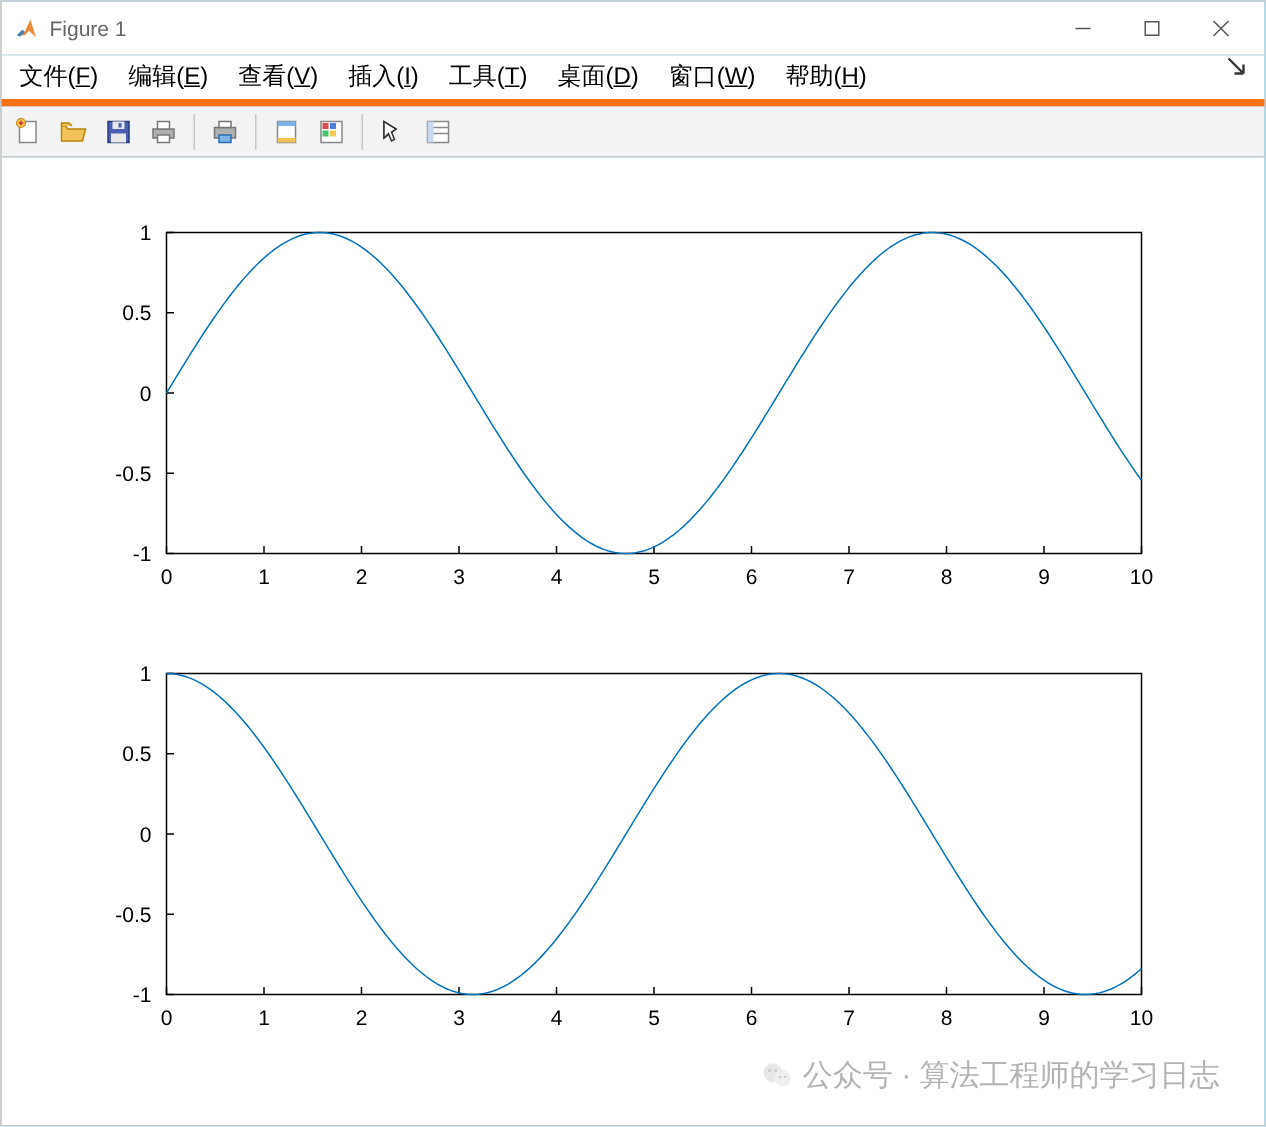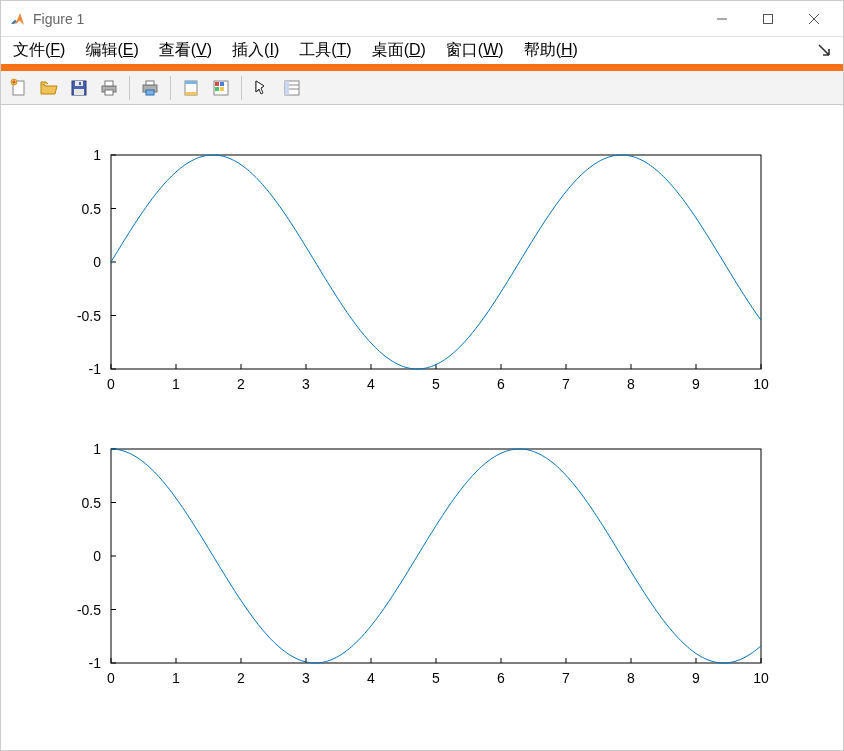--- a/index.html
+++ b/index.html
@@ -45,23 +45,23 @@
     display: flex;
     align-items: center;
     justify-content: center;
     color: #555;
     cursor: pointer;
   }
   .titlebar .winbtn svg { width: 12px; height: 12px; }
   .menubar {
     height: 34px;
     background: #fff;
-    border-bottom: 7px solid #f97316;
-    display: flex;
-    align-items: center;
+    border-bottom: 5px solid #f97316;
+    display: flex;
+    align-items: flex-start;
     padding: 0 10px 0 2px;
     font-size: 16px;
     color: #000;
   }
   .menubar .menuitem {
     padding: 4px 10px;
     cursor: pointer;
   }
   .menubar .menuitem u { text-decoration: underline; }
   .menubar .spacer { flex: 1; }
@@ -306,15 +306,28 @@
         <line x1="110" y1="504.5" x2="115" y2="504.5" class="tick-line"></line>
         <text x="100" y="509.5" text-anchor="end" class="tick-label">-0.5</text>
         <line x1="110" y1="451" x2="115" y2="451" class="tick-line"></line>
         <text x="100" y="456" text-anchor="end" class="tick-label">0</text>
         <line x1="110" y1="397.5" x2="115" y2="397.5" class="tick-line"></line>
         <text x="100" y="402.5" text-anchor="end" class="tick-label">0.5</text>
         <line x1="110" y1="344" x2="115" y2="344" class="tick-line"></line>
         <text x="100" y="349" text-anchor="end" class="tick-label">1</text>
         <path d="M110 344 L112.16666666666667 344.059438940533 L114.33333333333333 344.2376897249799 L116.5 344.5345543152513 L118.66666666666667 344.9497028923428 L120.83333333333333 345.48267422276706 L123 346.1328761709872 L125.16666666666667 346.89958635728476 L127.33333333333333 347.78195296032965 L129.5 348.7789956635602 L131.66666666666666 349.8896067443231 L133.83333333333334 351.1125523045626 L136 352.4464736416913 L138.16666666666666 353.8898887581197 L140.33333333333334 355.4411940077681 L142.5 357.0986658777301 L144.66666666666666 358.86046290311026 L146.83333333333331 360.72462771290634 L149 362.68908920466447 L151.16666666666666 364.7516648454914 L153.33333333333334 366.91006309686657 L155.5 369.16188596055974 L157.66666666666666 371.5046316428273 L159.83333333333334 373.9356973339254 L162 376.4523820998533 L164.16666666666669 379.05188988311295 L166.33333333333334 381.7313326091521 L168.5 384.4877333950389 L170.66666666666669 387.3180298568033 L172.83333333333331 390.21907751177093 L175 393.18765327210906 L177.16666666666669 396.2204590257039 L179.33333333333331 399.3141253003904 L181.5 402.46521500746326 L183.66666666666666 405.6702272603109 L185.83333333333331 408.9256012639297 L188 412.2277202709959 L190.16666666666669 415.5729156001022 L192.33333333333331 418.95747071169274 L194.5 422.37762533716915 L196.66666666666669 425.8295796565801 L198.83333333333331 429.30949852025253 L201 432.8135157096742 L203.16666666666669 436.33773823289476 L205.33333333333331 439.87825064967143 L207.5 443.4311194215558 L209.66666666666669 446.9923972820869 L211.83333333333334 450.5581276222373 L214 454.1243488862379 L216.16666666666669 457.68709897289915 L218.33333333333334 461.2424196375382 L220.5 464.78636088962116 L222.66666666666669 468.3149853812352 L224.83333333333331 471.82437278151457 L227 475.31062413216034 L229.16666666666666 478.7698661792151 L231.33333333333334 482.1982556762805 L233.5 485.5919836543949 L235.66666666666666 488.9472796538297 L237.83333333333331 492.26041591310127 L240 495.52771151054424 L242.16666666666666 498.7455364538461 L244.33333333333334 501.9103157129985 L246.5 505.01853319218475 L248.66666666666666 508.0667356361917 L250.83333333333331 511.0515364670043 L253.00000000000003 513.969619546322 L255.16666666666666 516.8177428598153 L257.3333333333333 519.5927421190307 L259.5 522.2915342769412 L261.66666666666663 524.9111209532368 L263.83333333333337 527.4485917655497 L266 529.9011275629133 L268.16666666666663 532.2660035578618 L270.33333333333337 534.540592353692 L272.5 536.7223668635219 L274.66666666666663 538.808903117906 L276.83333333333337 540.7978829578844 L279 542.6870966104774 L281.16666666666663 544.4744451437604 L283.33333333333337 546.1579427987954 L285.5 547.7357191958256 L287.66666666666663 549.2060214122818 L289.83333333333337 550.5672159302947 L292 551.8177904515464 L294.16666666666663 552.9563555774463 L296.33333333333337 553.9816463527642 L298.5 554.8925236710062 L300.66666666666663 555.6879755399714 L302.83333333333337 556.3671182060833 L305 556.9291971362477 L307.1666666666667 557.3735878561448 L309.33333333333337 557.6997966440257 L311.5 557.9074610792409 L313.6666666666667 557.9963504448929 L315.8333333333333 557.9663659841646 L318 557.8175410100386 L320.1666666666667 557.5500408682867 L322.33333333333337 557.1641627537692 L324.5 556.6603353802485 L326.6666666666667 556.0391185040854 L328.83333333333337 555.3012023023446 L331 554.4474066060023 L333.16666666666663 553.4786799891076 L335.33333333333337 552.3960987149086 L337.5 551.2008655401152 L339.66666666666663 549.8943083786264 L341.83333333333337 548.4778788262073 L344 546.9531505477537 L346.1666666666667 545.3218175289381 L348.3333333333333 543.5856921941772 L350.5 541.7467033930136 L352.6666666666667 539.8068942571482 L354.8333333333333 537.7684199305038 L357 535.6335451748427 L359.1666666666667 533.4046418535972 L361.3333333333333 531.0841862967111 L363.5 528.674756549415 L365.66666666666663 526.1790295079982 L367.8333333333333 523.599777945754 L370 520.9398674324065 L372.1666666666667 518.2022531504383 L374.3333333333333 515.389976611859 L376.5 512.5061622790598 L378.6666666666667 509.55401409351066 L380.83333333333337 506.53681191615453 L383 503.4579078834548 L385.1666666666667 500.3207226831444 L387.3333333333333 497.12874175381324 L389.5 493.8855114125574 L391.66666666666663 490.59463491499156 L393.8333333333333 487.2597684520026 L396.00000000000006 483.88461708769086 L398.1666666666667 480.47293064301425 L400.3333333333333 477.02849952970536 L402.5 473.5551505390934 L404.66666666666663 470.05674259050755 L406.8333333333333 466.5371624439854 L409 463.00032038205086 L411.1666666666667 459.450145865358 L413.3333333333333 455.8905831670281 L415.5 452.3255869905293 L417.6666666666667 448.7591180759688 L419.83333333333337 445.19513879967786 L422 441.6376087719792 L424.16666666666663 438.0904804380274 L426.3333333333333 434.5576946866092 L428.50000000000006 431.0431764717844 L430.6666666666667 427.55083045222926 L432.83333333333337 424.08453665312834 L435 420.6481461554348 L437.16666666666663 417.2454768172877 L439.3333333333333 413.8803090323402 L441.5 410.5563815297111 L443.66666666666674 407.2773872202258 L445.83333333333337 404.04696909356244 L448 400.86871617085967 L450.16666666666663 397.74615951728526 L452.3333333333333 394.6827683189932 L454.5 391.68194602882977 L456.6666666666667 388.74702658506874 L458.8333333333333 385.88127070737903 L461 383.08786227413805 L463.1666666666667 380.36990478511706 L465.3333333333333 377.73041791346657 L467.50000000000006 375.1723341508352 L469.6666666666667 372.6984955493472 L471.8333333333333 370.31165056405905 L473.99999999999994 368.01445099940327 L476.1666666666667 365.80944906301204 L478.3333333333333 363.6990945301932 L480.50000000000006 361.6857320222099 L482.6666666666667 359.7715984013871 L484.8333333333333 357.95882028593905 L487 356.2494116872789 L489.16666666666663 354.6452717724354 L491.3333333333333 353.1481827540629 L493.50000000000006 351.7598079103882 L495.6666666666667 350.4816897372949 L497.8333333333333 349.3152482345977 L500 348.26177932841085 L502.16666666666663 347.32245343136367 L504.33333333333337 346.4983141422624 L506.5 345.79027708664347 L508.6666666666667 345.19912889950575 L510.83333333333337 344.725526351353 L513 344.36999561851576 L515.1666666666666 344.1329316985658 L517.3333333333334 344.0145979714704 L519.5 344.0151259069746 L521.6666666666666 344.13451491853766 L523.8333333333333 344.37263236398485 L526 344.7292136928734 L528.1666666666666 345.2038627404107 L530.3333333333334 345.7960521675967 L532.5 346.5051240471015 L534.6666666666667 347.3302905942282 L536.8333333333333 348.27063504214834 L539 349.32511266043736 L541.1666666666667 350.49255191577834 L543.3333333333334 351.77165577354566 L545.5 353.1610031388208 L547.6666666666667 354.65905043524083 L549.8333333333333 356.264133319924 L552 357.9744685325687 L554.1666666666667 359.78815587667043 L556.3333333333333 361.7031803306555 L558.5 363.7174142865868 L560.6666666666667 365.8286199139534 L562.8333333333333 368.03445164591915 L565 370.3324587852664 L567.1666666666667 372.720088227141 L569.3333333333333 375.19468729557263 L571.5 377.7535066906197 L573.6666666666667 380.3937035428645 L575.8333333333333 383.1123445718639 L578 385.90640934504876 L580.1666666666667 388.77279363344906 L582.3333333333334 391.7083128605177 L584.5 394.7097056402217 L586.6666666666666 397.7736374004685 L588.8333333333333 400.8967040878433 L591 404.07543594954024 L593.1666666666667 407.30630138828633 L595.3333333333334 410.5857108859755 L597.5 413.91002099165223 L599.6666666666666 417.27553836941587 L601.8333333333333 420.6785239017472 L604 424.11519684369864 L606.1666666666667 427.5817390233334 L608.3333333333334 431.07429908374525 L610.5 434.5889967619485 L612.6666666666666 438.1219271998818 L614.8333333333333 441.6691652827374 L617 445.2267699997965 L619.1666666666667 448.79078882292407 L621.3333333333333 452.3572620978606 L623.5 455.9222274434305 L625.6666666666666 459.4817241537796 L627.8333333333333 463.03179759875326 L630 466.5685036175216 L632.1666666666666 470.0879129005758 L634.3333333333334 473.58611535522255 L636.5 477.05922444972964 L638.6666666666666 480.50338153129456 L640.8333333333334 483.9147601130396 L643 487.2895701252703 L645.1666666666666 490.62406212627394 L647.3333333333334 493.9145314679805 L649.5 497.1573224118564 L651.6666666666667 500.3488321904613 L653.8333333333334 503.4855150101512 L656 506.56388599048535 L658.1666666666667 509.58052503595644 L660.3333333333334 512.532080635745 L662.5 515.4152735872761 L664.6666666666666 518.2269006394394 L666.8333333333334 520.9638380514283 L669 523.6230450632413 L671.1666666666666 526.2015672739919 L673.3333333333333 528.6965399242716 L675.4999999999999 531.1051910789216 L677.6666666666666 533.4248447066758 L679.8333333333334 535.6529236532532 L682.0000000000001 537.7869525045971 L684.1666666666667 539.824560337082 L686.3333333333334 541.7634833516275 L688.5 543.601567388799 L690.6666666666666 545.3367703220958 L692.8333333333334 546.9671643267711 L695 548.4909380216604 L697.1666666666666 549.9063984816416 L699.3333333333333 551.2119731184886 L701.5 552.406211428029 L703.6666666666666 553.4877866016675 L705.8333333333333 554.4554970004801 L708 555.3082674902455 L710.1666666666666 556.0451506359275 L712.3333333333334 556.6653277542836 L714.5 557.1681098234286 L716.6666666666666 557.5529382483436 L718.8333333333334 557.8193854814798 L721 557.9671554977671 L723.1666666666666 557.9960841235007 L725.3333333333334 557.9061392187392 L727.5 557.6974207130125 L729.6666666666667 557.370160494299 L731.8333333333334 556.9247221513964 L734 556.3616005699716 L736.1666666666666 555.6814213827384 L738.3333333333333 554.8849402743747 L740.5 553.9730421419501 L742.6666666666666 552.9467401117989 L744.8333333333334 551.8071744139271 L747.0000000000001 550.5556111152086 L749.1666666666667 549.1934407127741 L751.3333333333334 547.722176589157 L753.5 546.1434533309136 L755.6666666666667 544.4590249125833 L757.8333333333334 542.670762748009 L760 540.7806536111805 " class="data-line" stroke="#0072BD"></path>
       </svg>
+    <div class="watermark">
+      <span class="wm-icon">
+        <svg viewBox="0 0 24 24">
+          <circle cx="9" cy="10" r="7" fill="#ccc"></circle>
+          <circle cx="16" cy="14" r="6" fill="#ddd"></circle>
+          <circle cx="6.5" cy="8.5" r="1" fill="#888"></circle>
+          <circle cx="11" cy="8.5" r="1" fill="#888"></circle>
+          <circle cx="14" cy="13" r="0.9" fill="#888"></circle>
+          <circle cx="18" cy="13" r="0.9" fill="#888"></circle>
+        </svg>
+      </span>
+      <span>公众号 · 算法工程师的学习日志</span>
+    </div>
   </div>
 
 </div>
 
 </body></html>

